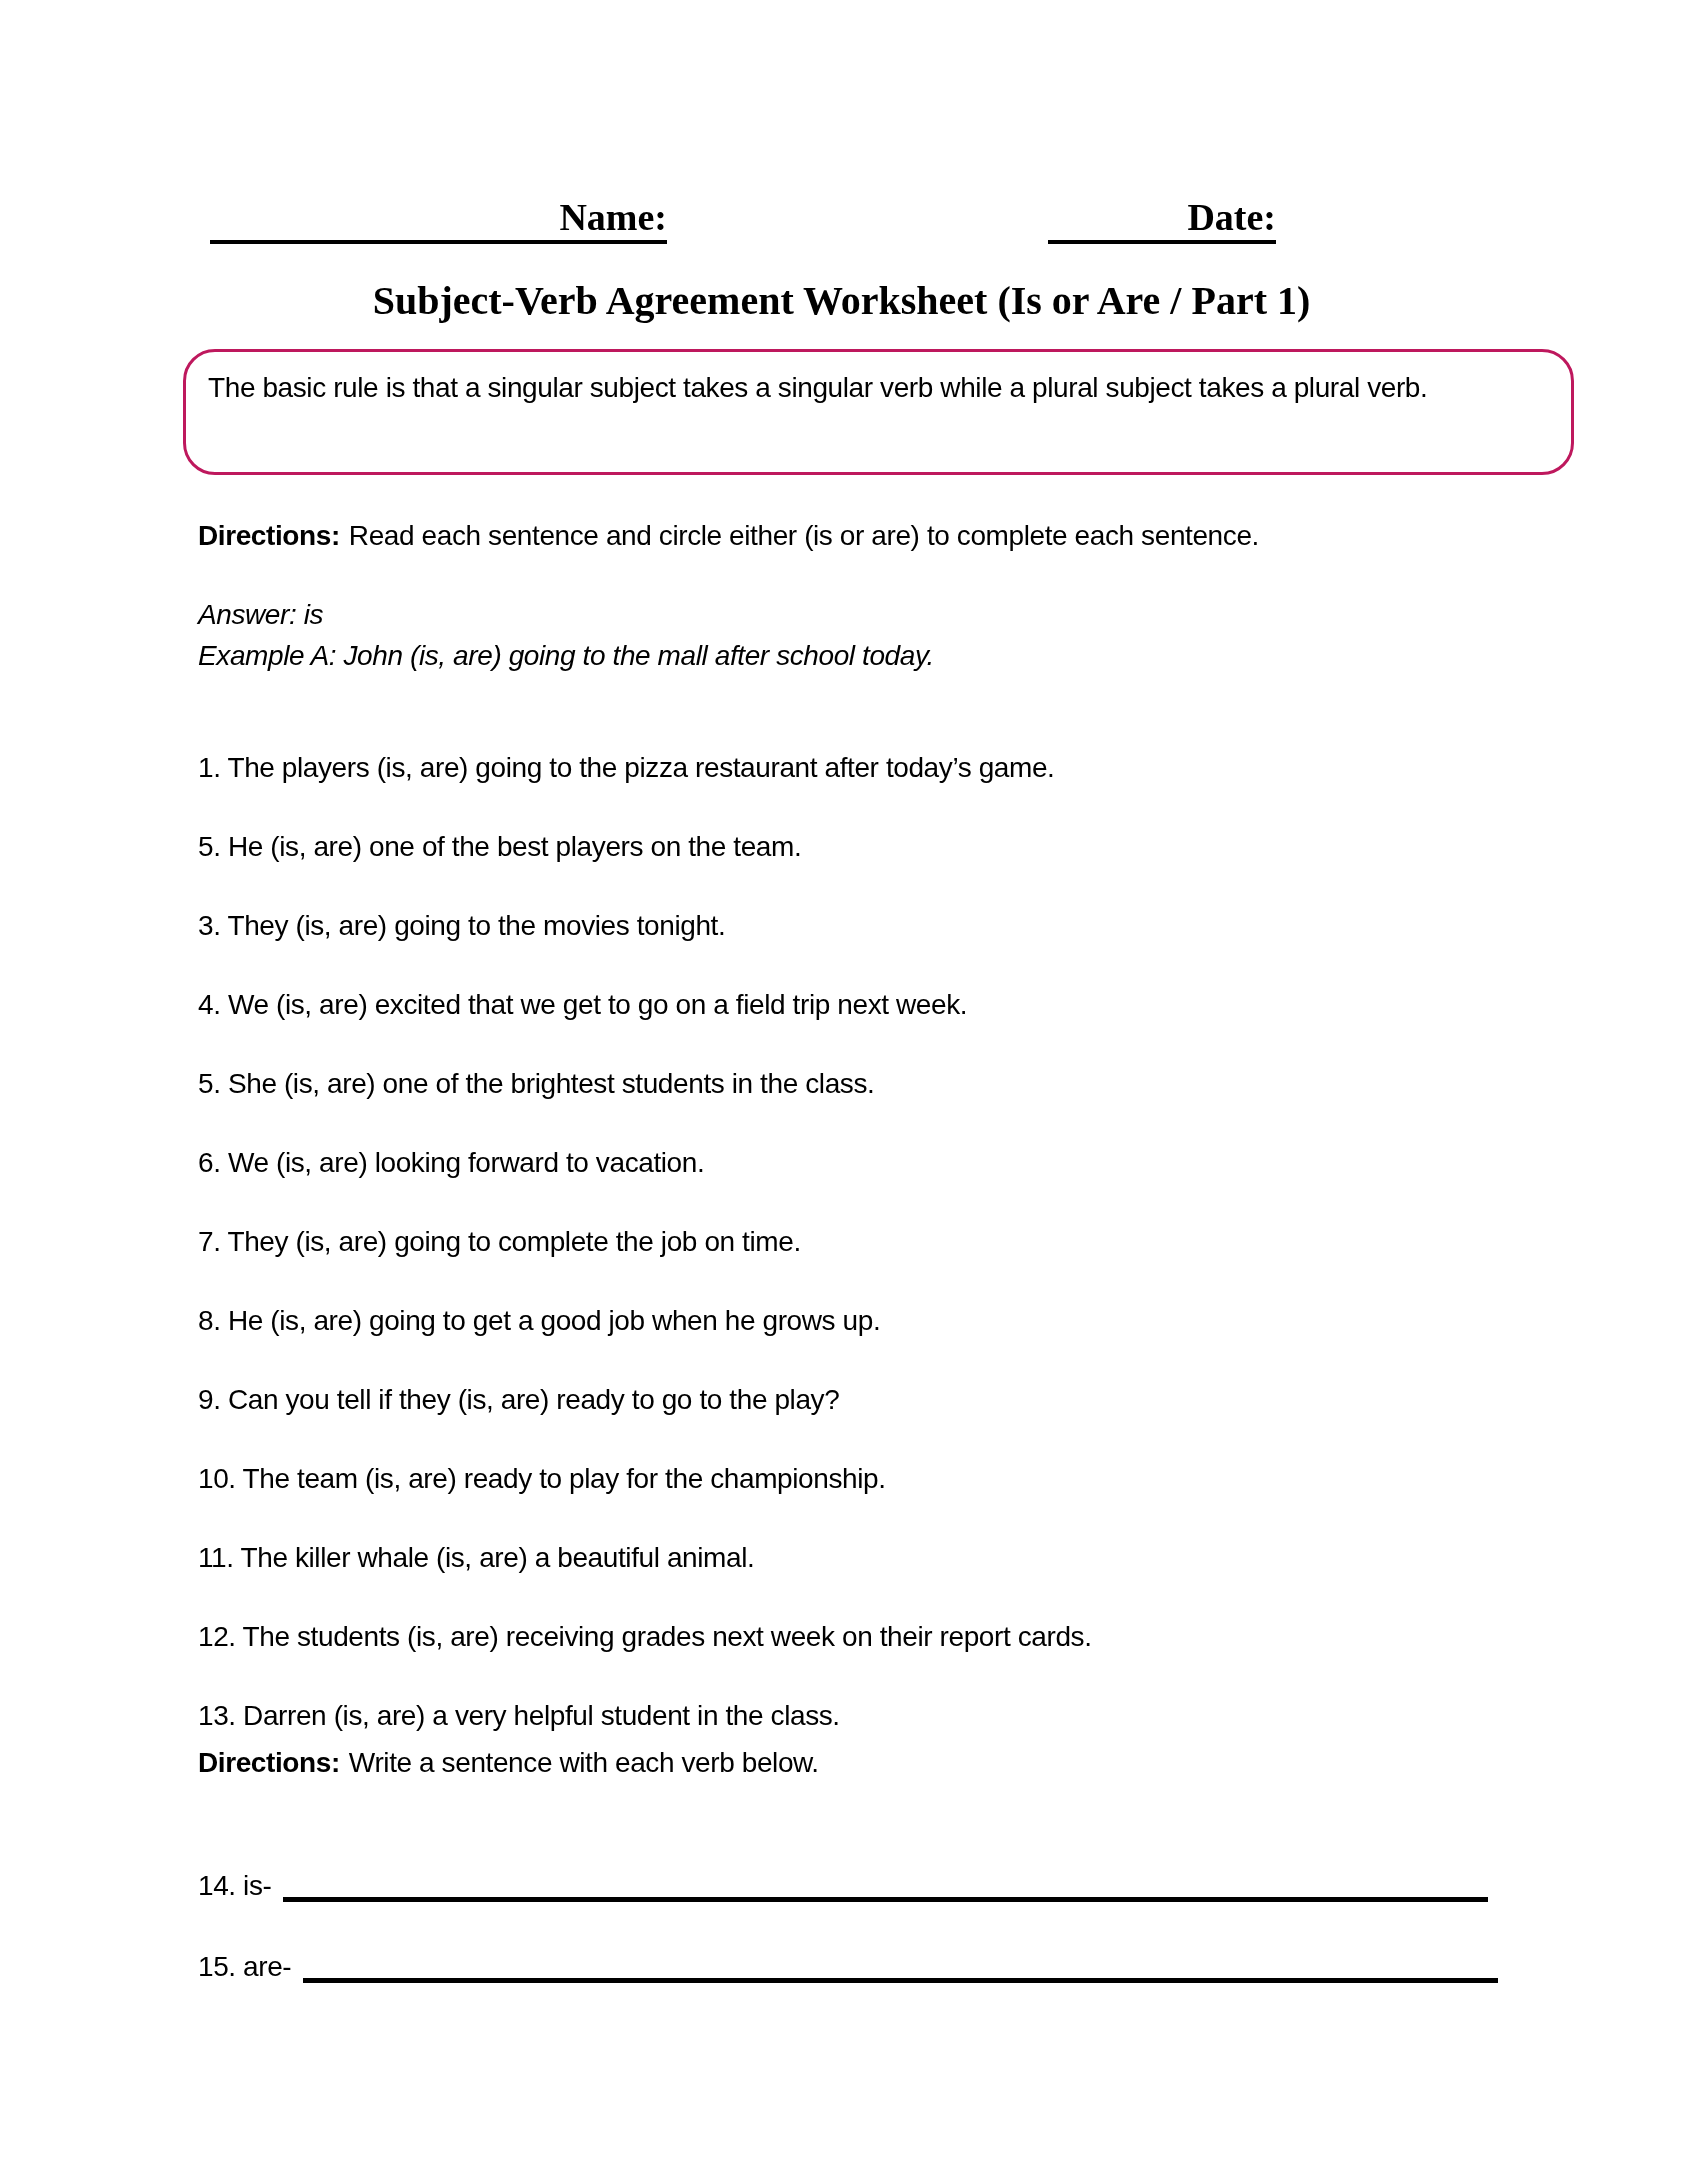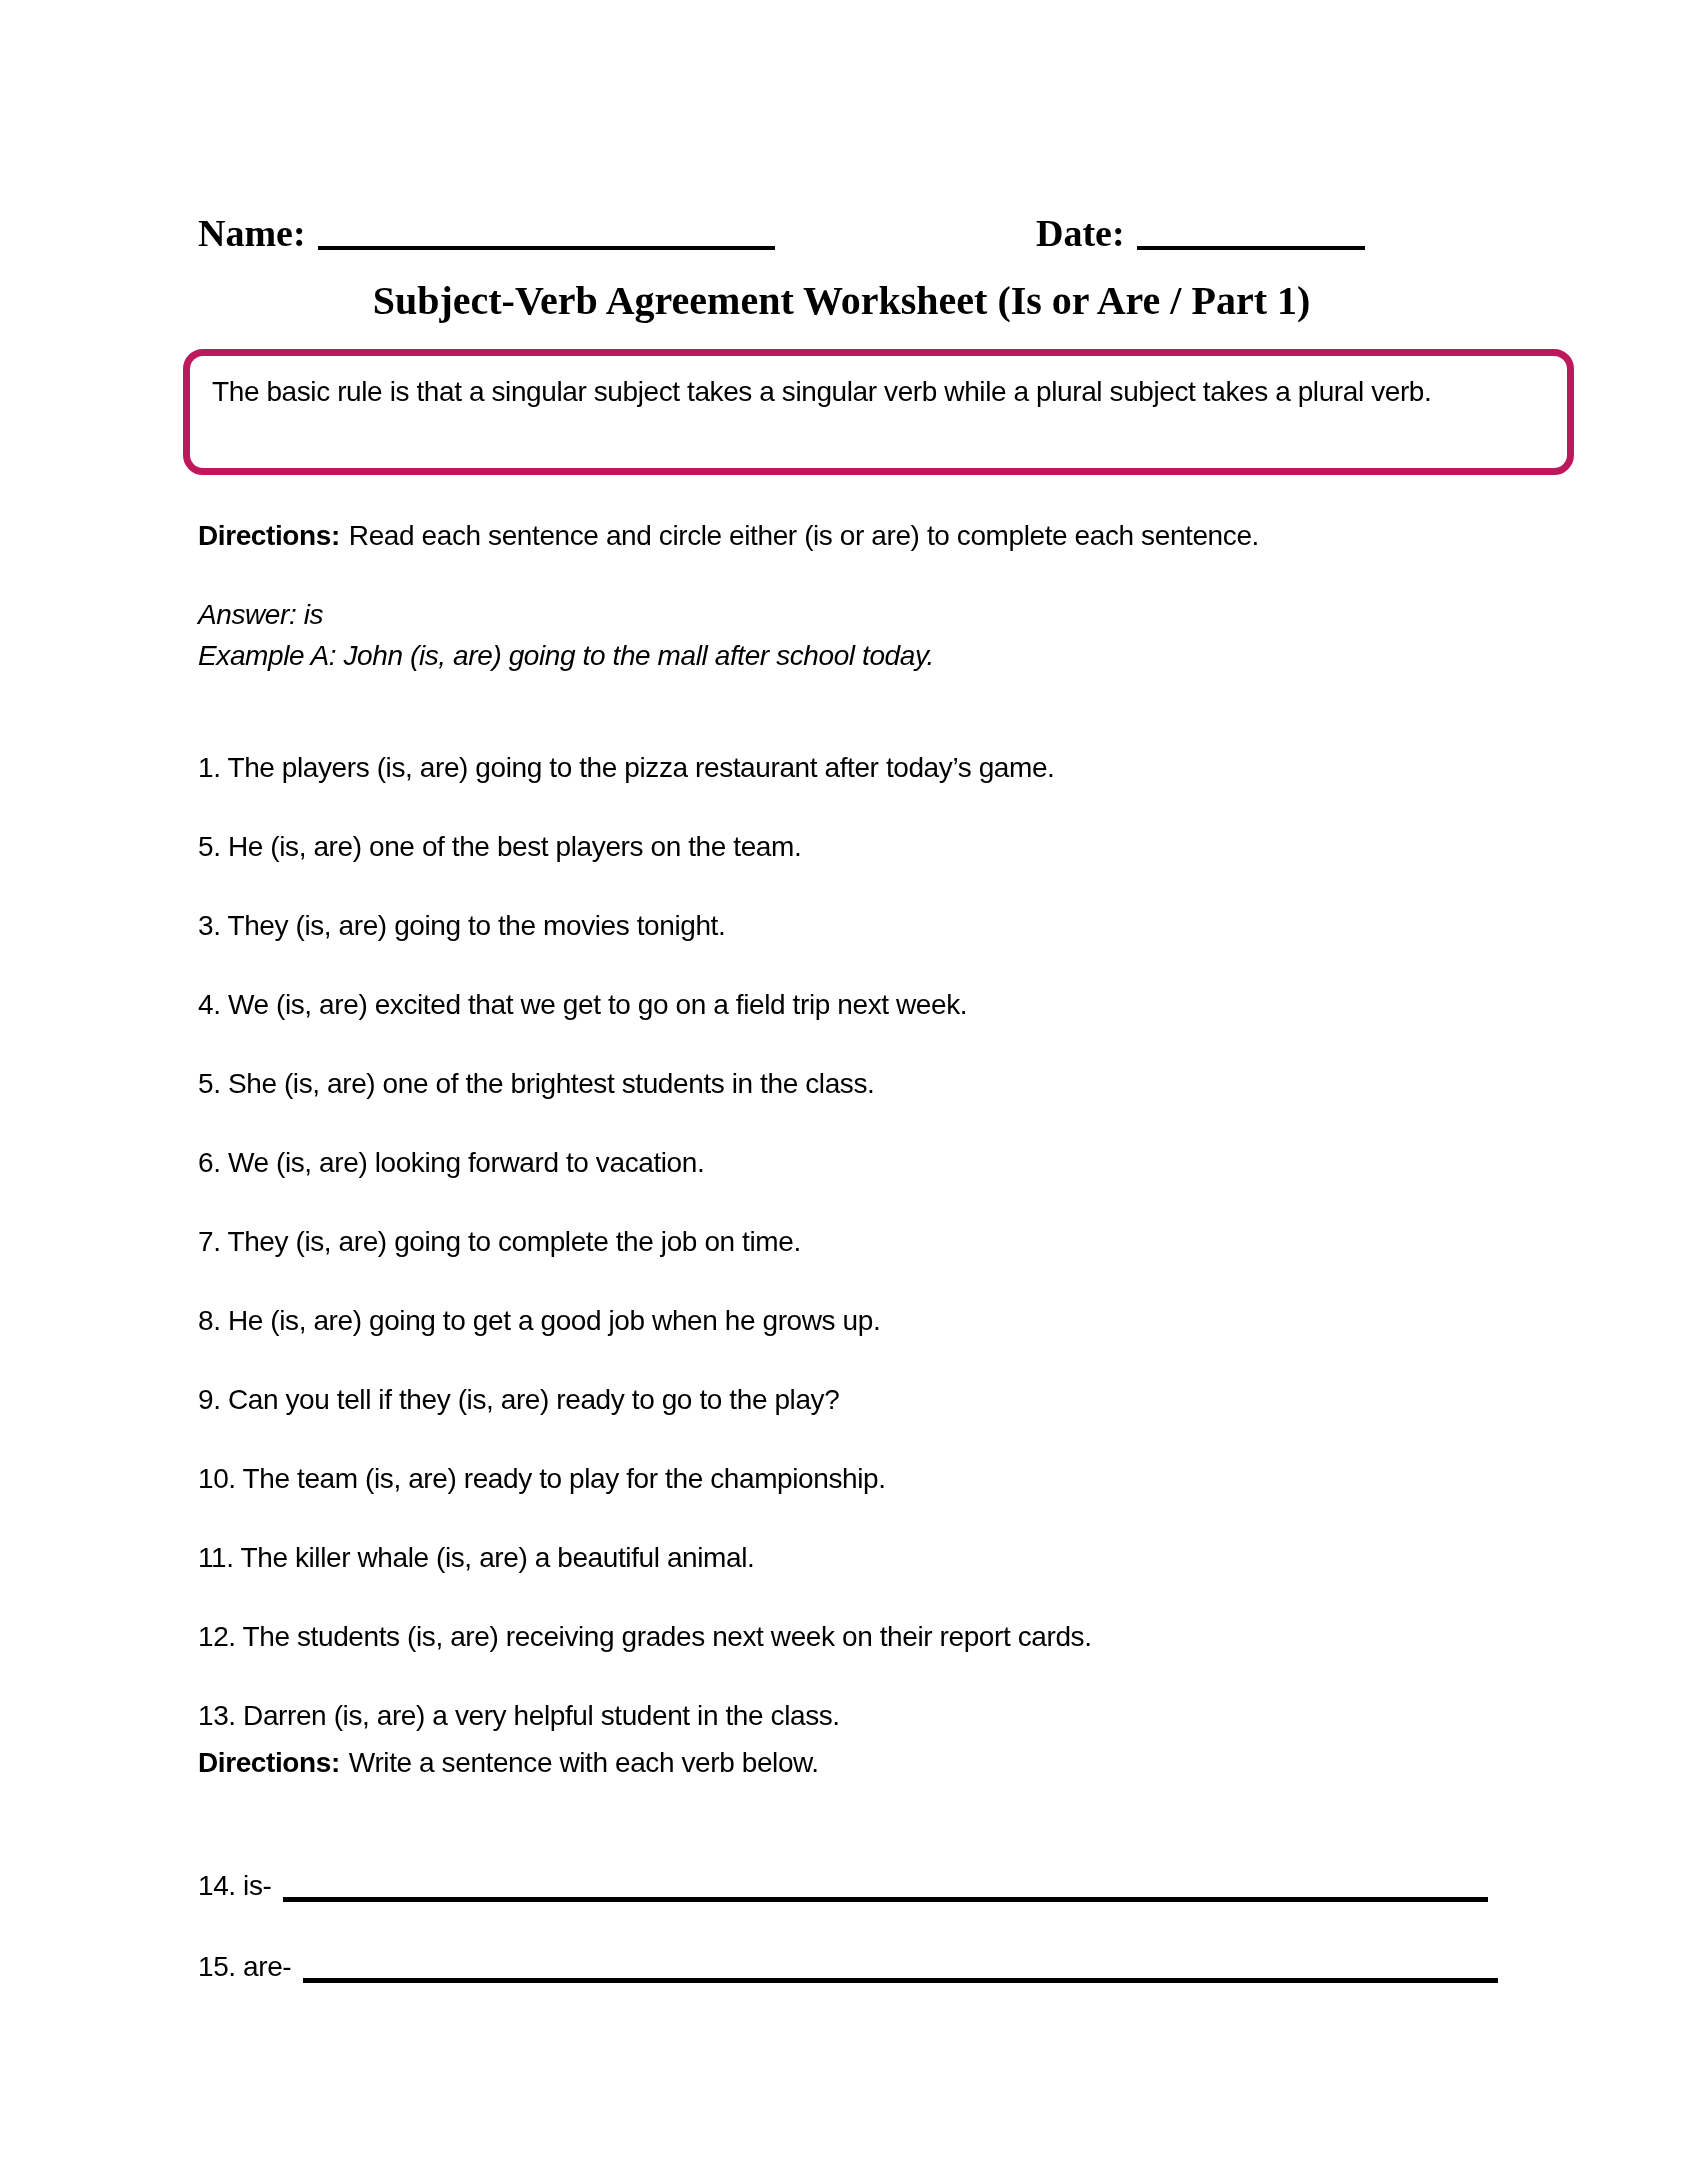--- a/index.html
+++ b/index.html
@@ -18,23 +18,24 @@
   }
   .serif { font-family: "Liberation Serif", serif; font-weight: bold; }
   .body-font {
     font-family: "Liberation Sans", sans-serif;
     font-size: 28px;
     letter-spacing: -0.4px;
     color: #000000;
   }
   .header-row {
     position: absolute;
-    top: 214px;
+    top: 198px;
     display: flex;
     align-items: flex-end;
+    flex-direction: column;
   }
   .header-row .label {
     font-size: 38px;
     line-height: 1;
   }
   .blank-line {
     border-bottom: 4px solid #000;
     margin-left: 12px;
     margin-bottom: 2px;
     height: 4px;
@@ -52,22 +53,22 @@
     font-size: 40px;
     line-height: 1.1;
   }
   .rule-box {
     position: absolute;
     left: 183px;
     top: 349px;
     width: 1391px;
     height: 126px;
     box-sizing: border-box;
-    border: 7px solid #be185d;
-    border-radius: 20px;
+    border: 3px solid #be185d;
+    border-radius: 32px;
   }
   .rule-box .rule-text {
     padding: 15px 40px 0 22px;
     line-height: 41px;
   }
   .directions {
     position: absolute;
     left: 198px;
     line-height: 36px;
   }

